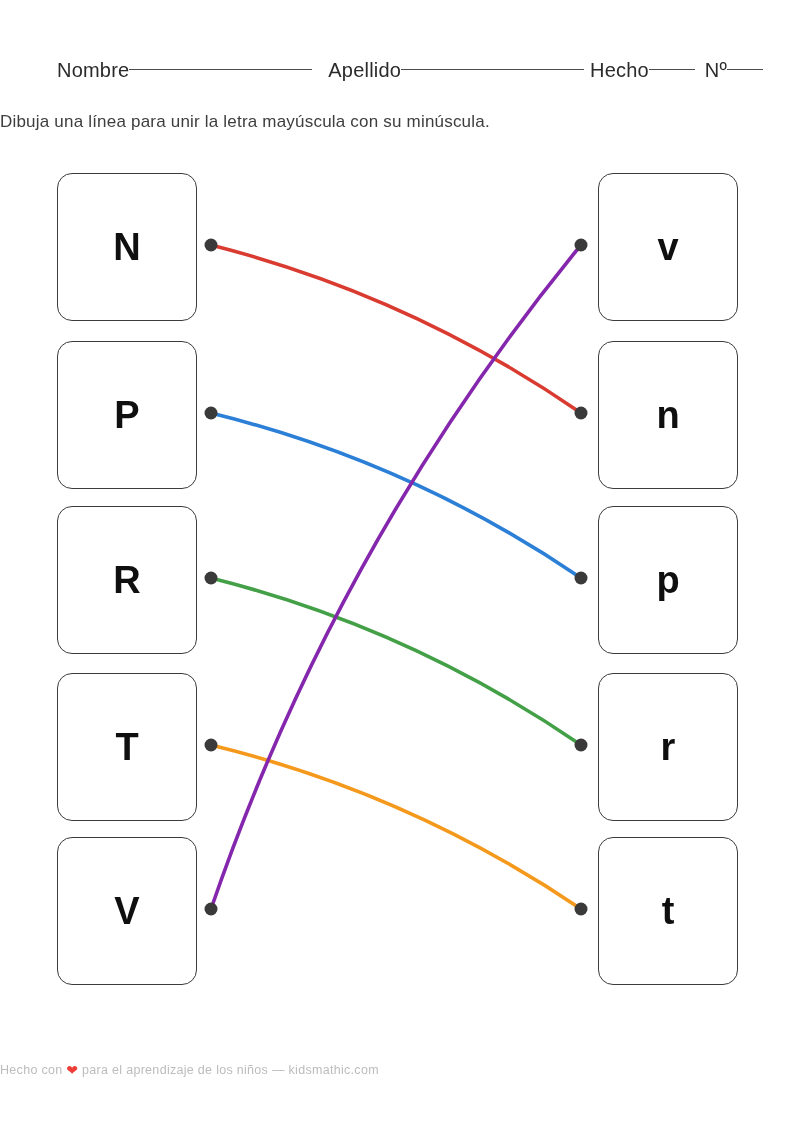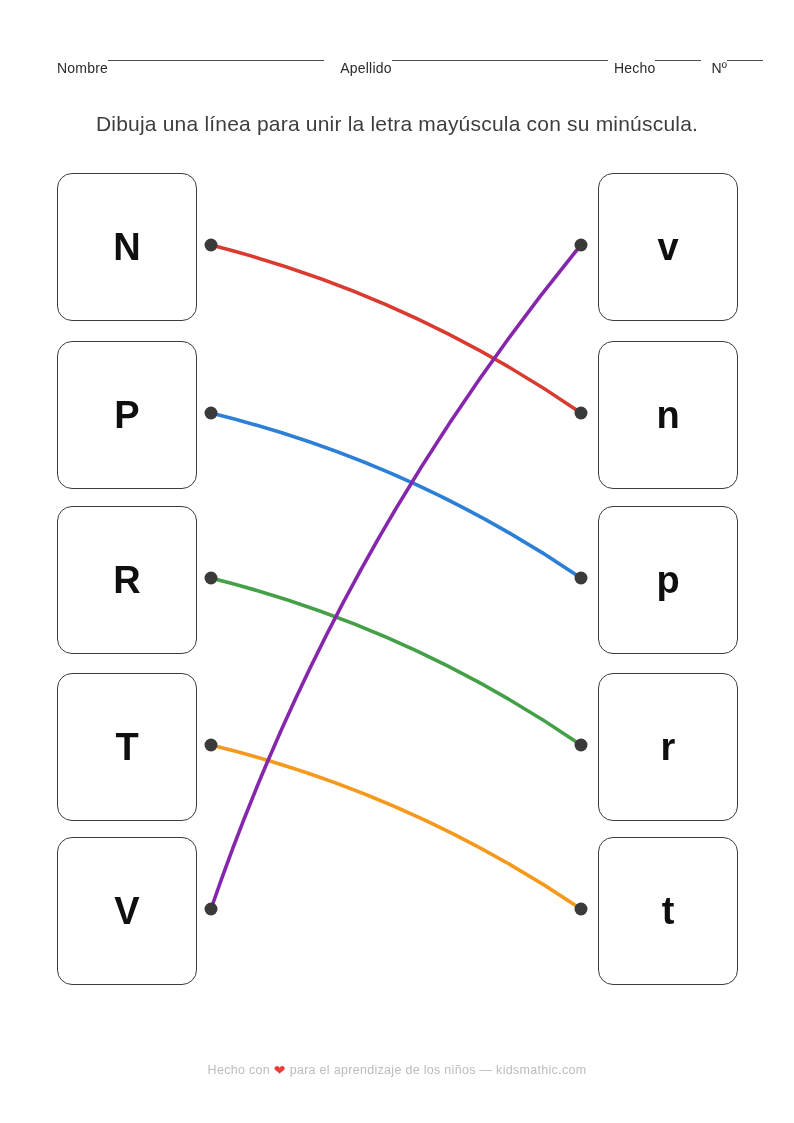--- a/index.html
+++ b/index.html
@@ -12,22 +12,22 @@
   }
 
   
   .header-row {
     position: absolute;
     left: 57px;
     right: 31px;
     top: 60px;
     height: 22px;
     display: flex;
-    align-items: flex-start;
-    font-size: 14px;
+    align-items: center;
+    font-size: 20px;
     color: #2b2b2b;
     letter-spacing: 0.2px;
   }
   .hlabel { white-space: nowrap; padding-bottom: 2px; }
   .hline {
     display: inline-block;
     height: 0;
     border-bottom: 1.4px solid #4d4d4d;
     margin-bottom: 4px;
   }
@@ -35,22 +35,22 @@
   .hline.small { width: 46px; }
   .hline.tiny { width: 36px; }
   .hsp16 { width: 16px; } .hsp6 { width: 6px; } .hsp10 { width: 10px; }
 
   
   .instruction {
     position: absolute;
     top: 112px;
     left: 0;
     width: 100%;
-    text-align: center;
-    font-size: 21px;
+    text-align: left;
+    font-size: 17px;
     color: #3e3e3e;
     letter-spacing: 0.2px;
   }
 
   
   .letter-box {
     position: absolute;
     width: 140px;
     height: 148px;
     background: #ffffff;
@@ -81,21 +81,21 @@
     height: 1123px;
     pointer-events: none;
   }
 
   
   .footer {
     position: absolute;
     top: 1062px;
     left: 0;
     width: 100%;
-    text-align: center;
+    text-align: left;
     font-size: 12.5px;
     color: #bcbcbc;
     letter-spacing: 0.3px;
   }
   .heart { font-size: 14px; vertical-align: -1px; }
 </style>
 </head>
 <body>
 
 <div class="header-row">

